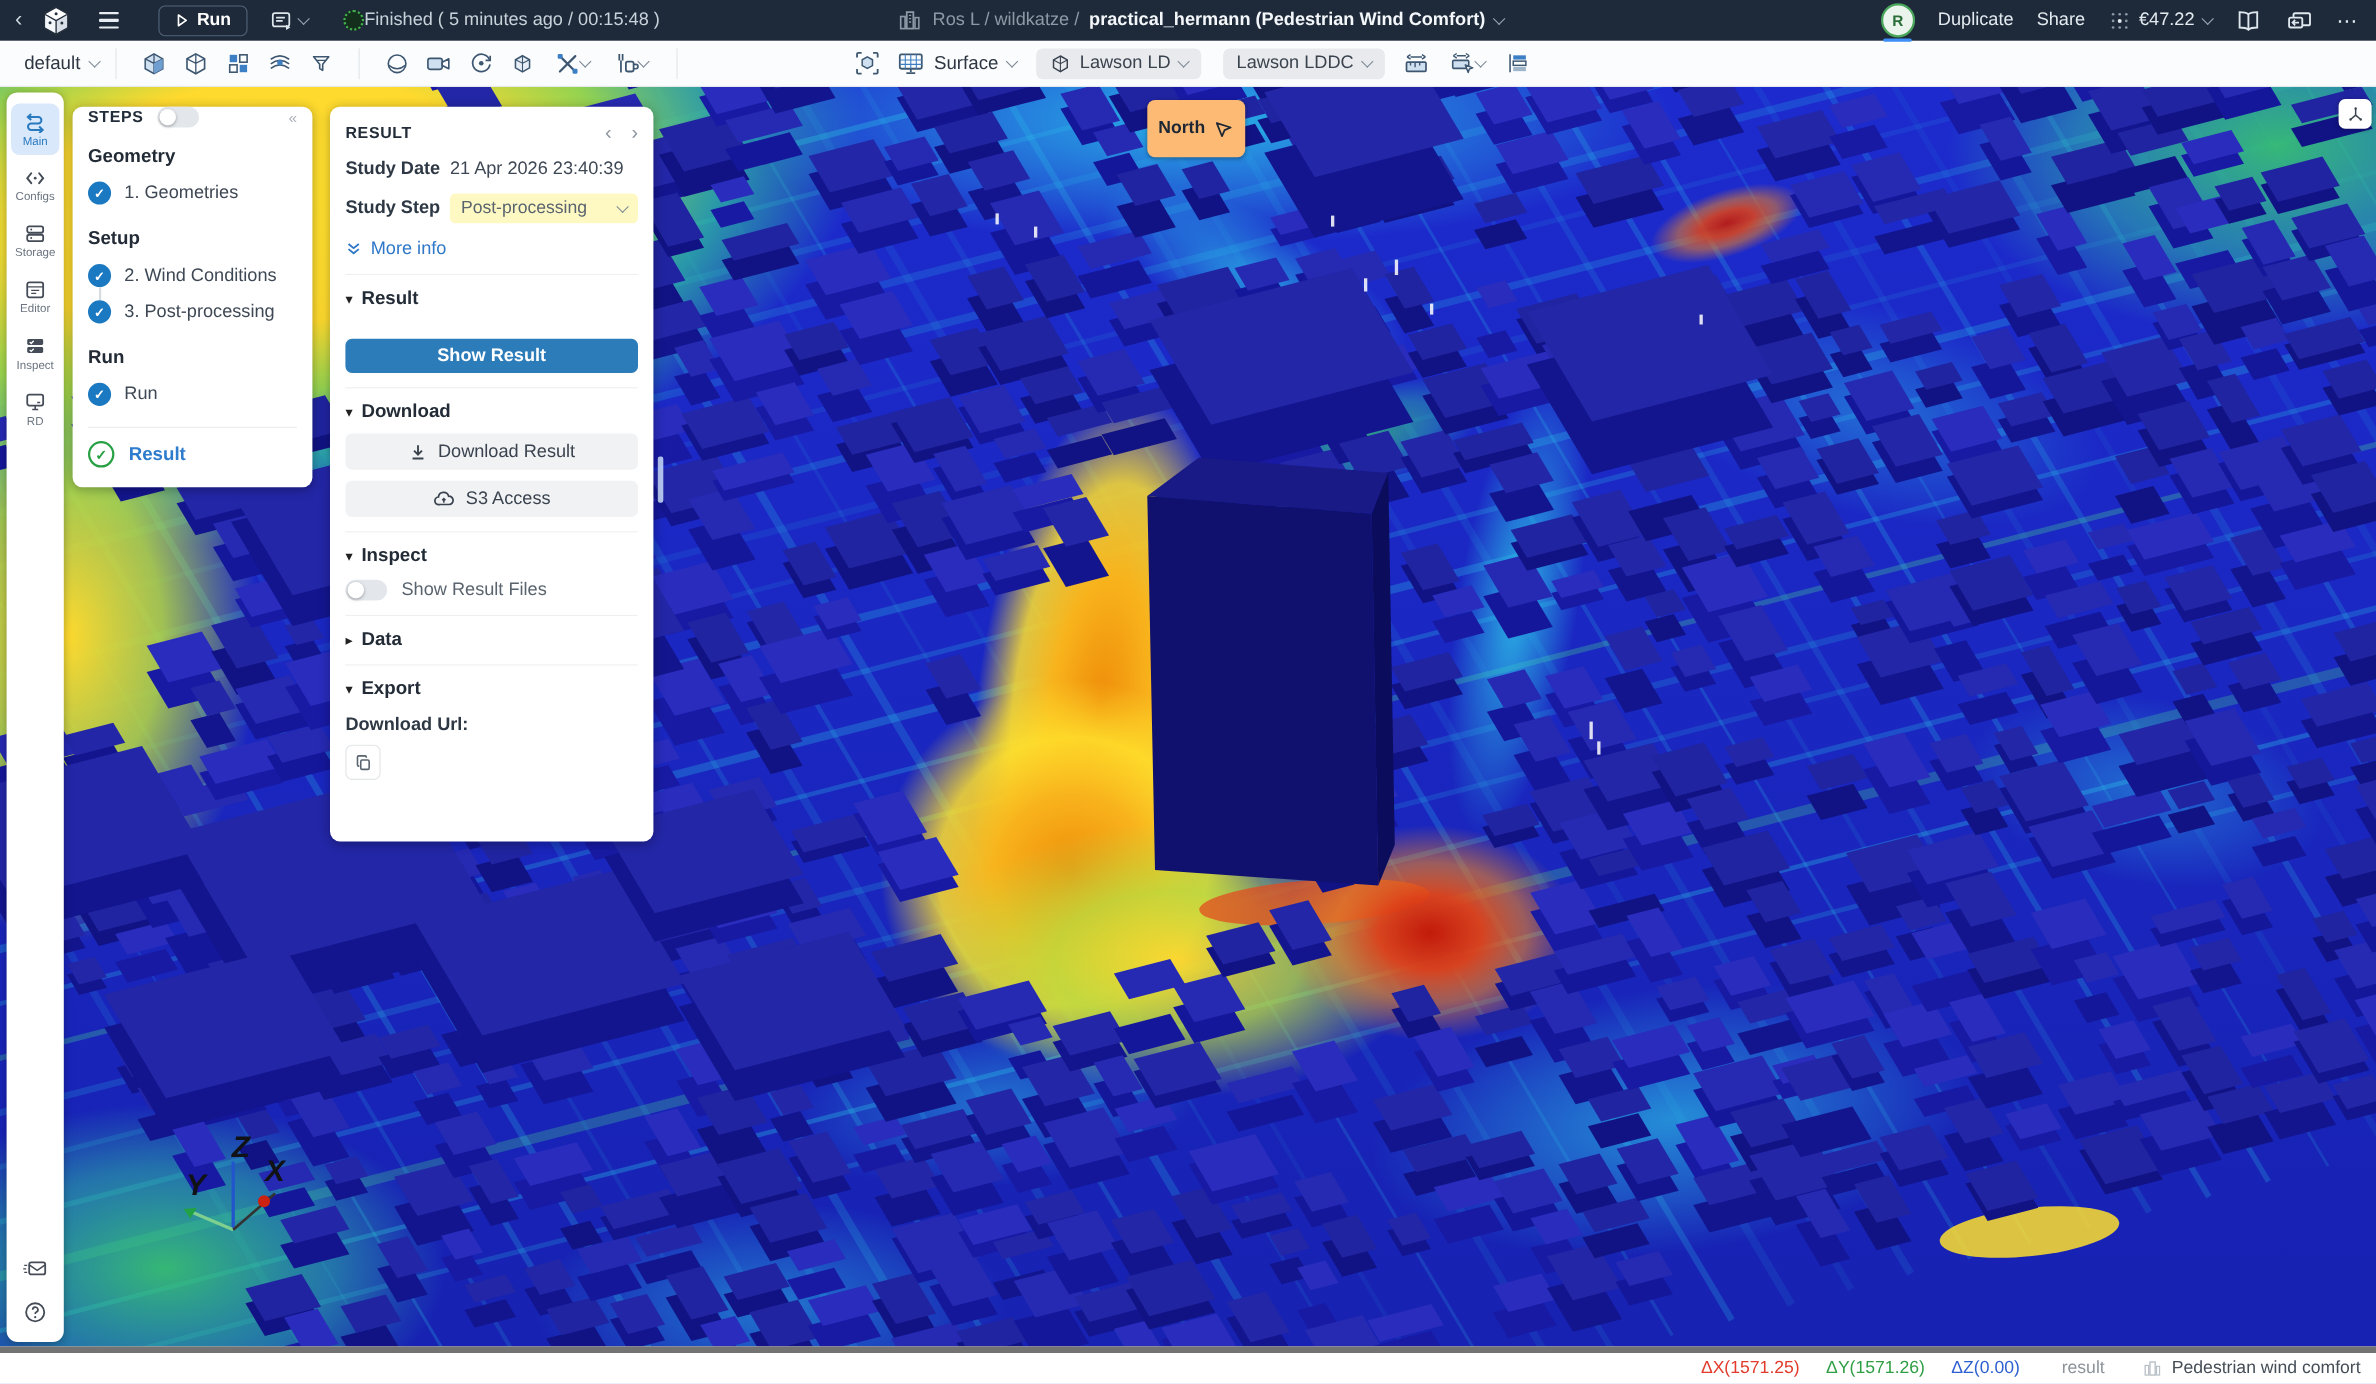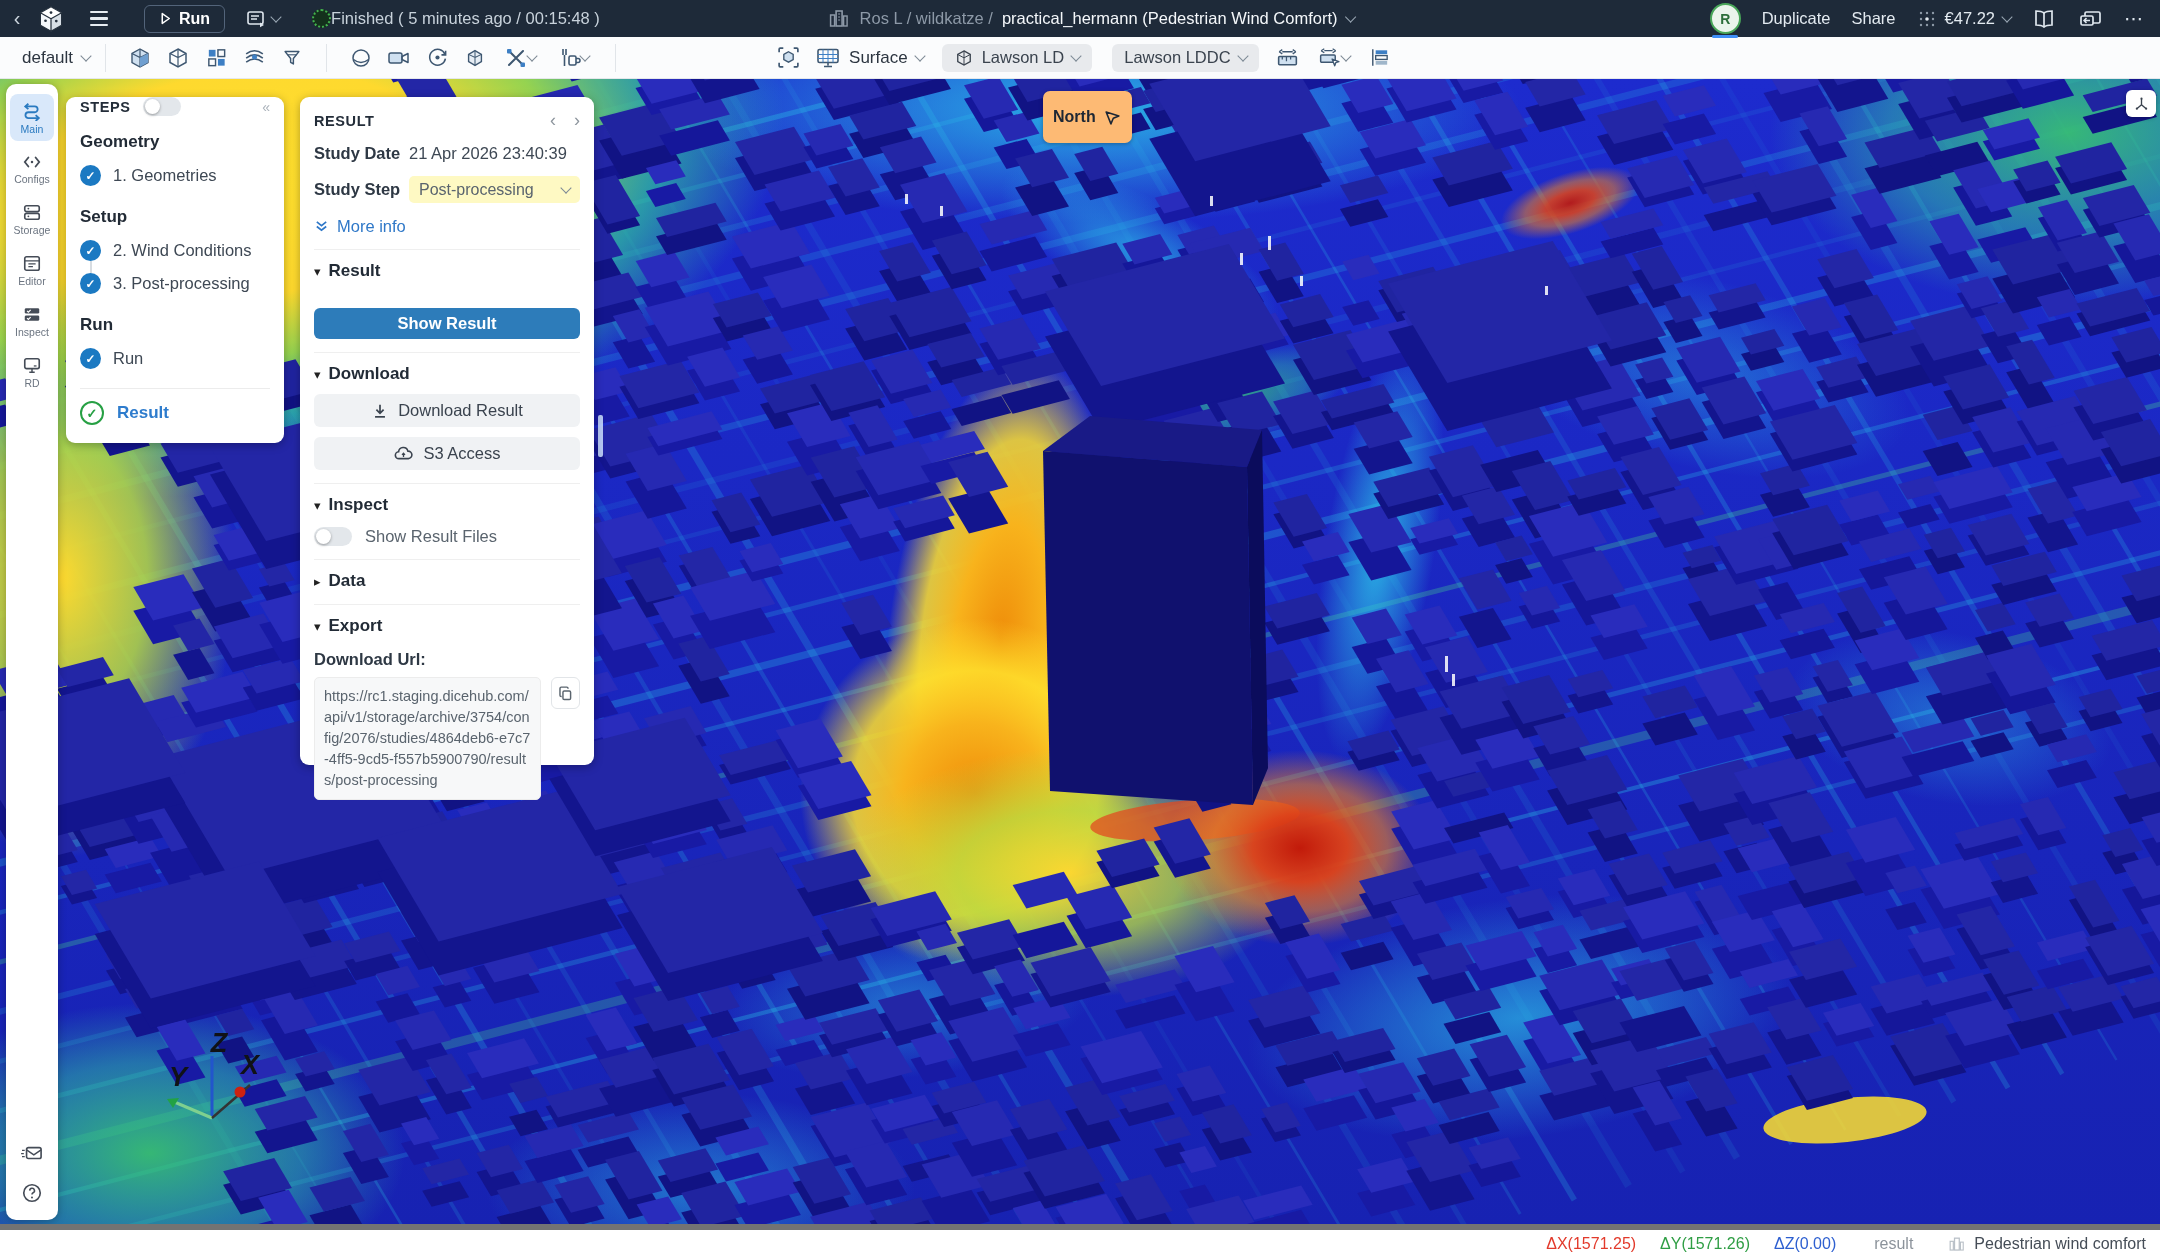--- a/index.html
+++ b/index.html
@@ -17,21 +17,21 @@
   .burger i{display:block;width:18px;height:2.4px;background:#e7edf2;border-radius:1px}
   .run-btn{margin-left:36px;display:flex;align-items:center;gap:7px;border:1px solid #53647a;
            border-radius:6px;height:26px;padding:0 14px;color:#fff;font-size:16px;font-weight:bold;cursor:pointer}
   .logs-btn{margin-left:20px;display:flex;align-items:center;gap:5px;cursor:pointer}
   .status{display:flex;align-items:flex-end;margin-left:32px}
   .status-dot{width:15px;height:15px;border-radius:50%;border:2.5px dotted #43b24e;background:#14301c}
   .status-txt{font-size:16.5px;color:#c8d2db}
   .crumb{position:absolute;left:50%;top:0;height:37px;transform:translateX(-48%);
          display:flex;align-items:center;gap:9px;white-space:nowrap}
   .crumb .path{color:#8d99a7;font-size:16.5px}
-  .crumb .cur{color:#f4f7fa;font-size:16.5px;font-weight:normal}
+  .crumb .cur{color:#f4f7fa;font-size:16.5px;font-weight:bold}
   .tb-right{position:absolute;right:0;top:0;height:37px;display:flex;align-items:center;gap:21px;padding-right:16px}
   .avatar{position:relative;width:27px;height:27px;border-radius:50%;background:#eaf4ec;border:2px solid #49a65a;
           display:flex;align-items:center;justify-content:center;color:#2c6e3a;font-weight:bold;font-size:14px;cursor:pointer}
   .avatar-bar{position:absolute;left:50%;transform:translateX(-50%);bottom:-6px;width:26px;height:3px;background:#3e8ef7;border-radius:2px}
   .tb-link{font-size:16.5px;color:#e3eaf0;cursor:pointer}
   .credits{display:flex;align-items:center;gap:8px;cursor:pointer}
   .credits .amt{font-size:16.5px;color:#e3eaf0}
   .chev{width:7px;height:7px;border-right:1.8px solid #9aa7b4;border-bottom:1.8px solid #9aa7b4;
         transform:rotate(45deg);display:inline-block;margin-top:-4px}
   .dots3{font-size:19px;color:#dfe7ee;letter-spacing:1px;cursor:pointer}
@@ -1876,21 +1876,20 @@
       <span class="tri">▸</span>
       <span class="sl">Data</span>
     </div>
     <div class="sec">
       <span class="tri">▾</span>
       <span class="sl">Export</span>
     </div>
 
     <div class="dl-label">Download Url:</div>
     <div class="url-wrap">
-      <div class="url-box">https://rc1.staging.dicehub.com/api/v1/storage/archive/3754/config/2076/studies/4864deb6-e7c7-4ff5-9cd5-f557b5900790/results/post-processing</div>
       <div class="copy-btn">
         <svg width="17" height="17" viewBox="0 0 20 20">
           <rect x="7" y="7" width="9" height="10" rx="1.5" fill="none" stroke="#5a646e" stroke-width="1.7"></rect>
           <path d="M13 4.5V4a1.5 1.5 0 0 0-1.5-1.5H5A1.5 1.5 0 0 0 3.5 4v8A1.5 1.5 0 0 0 5 13.5h.5" fill="none" stroke="#5a646e" stroke-width="1.7"></path>
         </svg>
       </div>
     </div>
   </div>
 </div>
 

